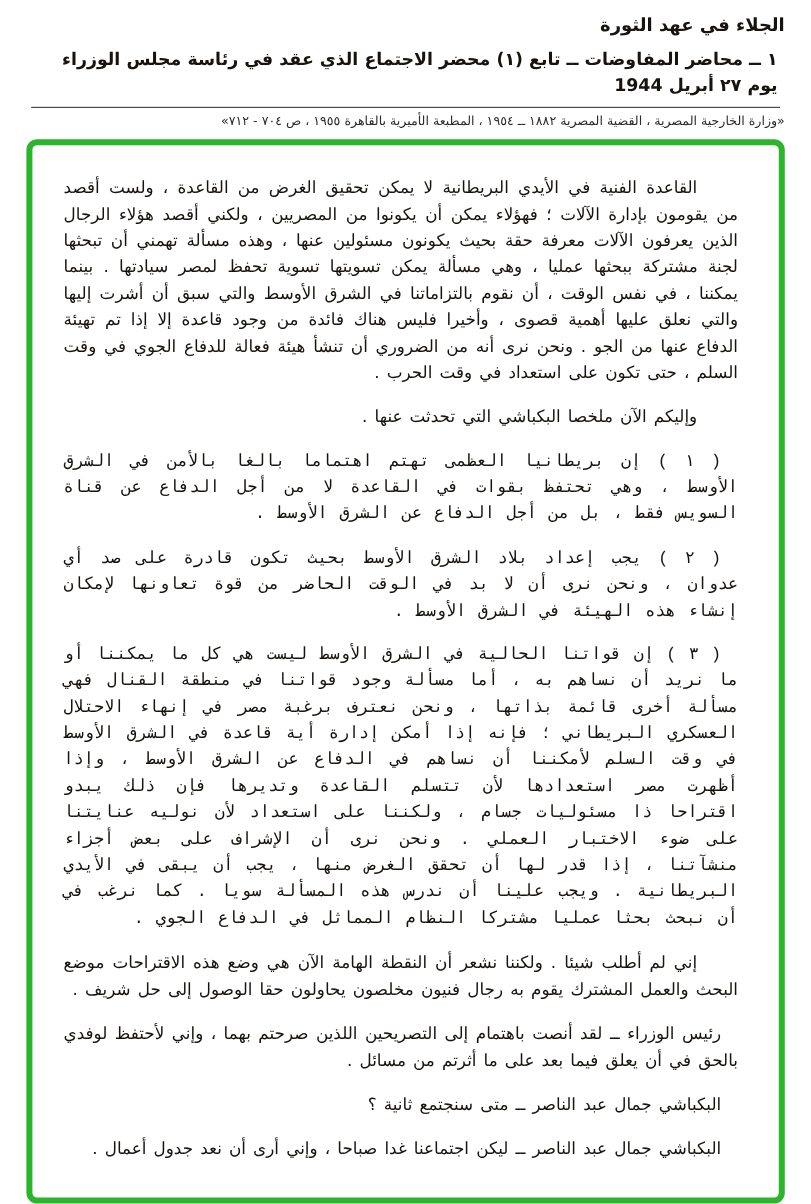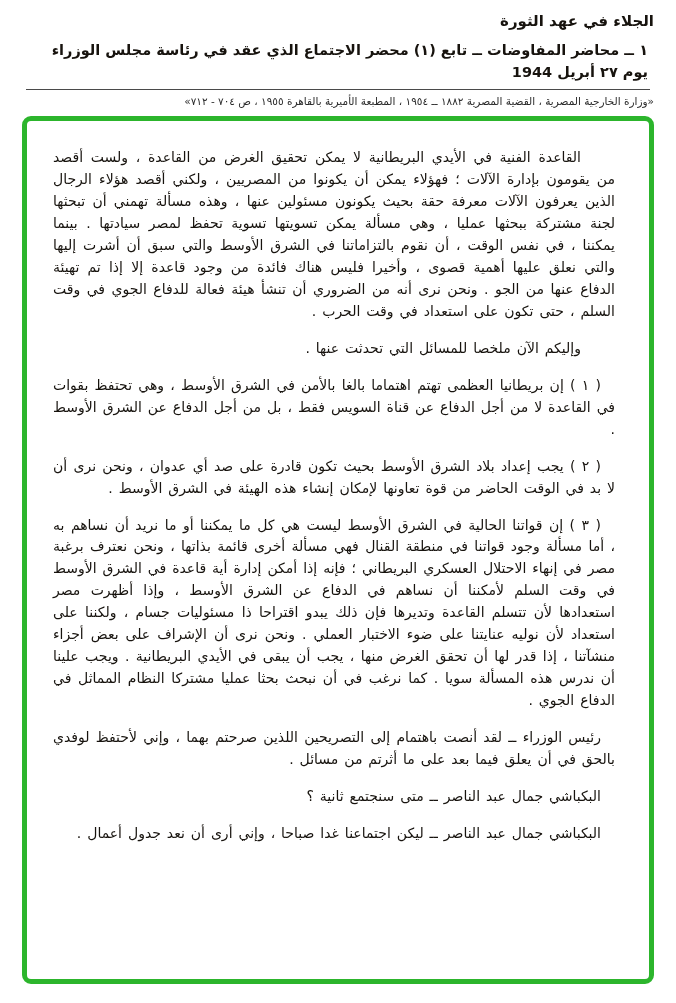--- a/index.html
+++ b/index.html
@@ -49,41 +49,42 @@
 
   .para {
     font-size: 14px;
     line-height: 1.57;
     text-align: justify;
     text-align-last: right;
     text-indent: 34px;
     margin-bottom: 15px;
     word-spacing: 1.5px;
   }
-  .para.small-indent { text-indent: 14px; }
+  .para.small-indent { text-indent: 14px; font-family: Liberation Mono, monospace; }
   .para.dialog { text-indent: 14px; }
   .para.short-line { text-indent: 14px; text-align: right; }
   .para:last-child { margin-bottom: 12px; }
 </style>
 </head>
 <body>
 
 <div class="page">
 
   <header class="hdr">
     <div class="hdr-title">الجلاء في عهد الثورة</div>
     <div class="hdr-heading">١ ــ محاضر المفاوضات ــ تابع (١) محضر الاجتماع الذي عقد في رئاسة مجلس الوزراء يوم ٢٧ أبريل 1944</div>
     <hr class="hdr-rule">
     <div class="hdr-citation">«وزارة الخارجية المصرية ، القضية المصرية ١٨٨٢ ــ ١٩٥٤ ، المطبعة الأميرية بالقاهرة ١٩٥٥ ، ص ٧٠٤ - ٧١٢»</div>
   </header>
 
   <div class="frame" style="border-color: rgb(44, 181, 44);">
     <p class="para">القاعدة الفنية في الأيدي البريطانية لا يمكن تحقيق الغرض من القاعدة ، ولست أقصد من يقومون بإدارة الآلات ؛ فهؤلاء يمكن أن يكونوا من المصريين ، ولكني أقصد هؤلاء الرجال الذين يعرفون الآلات معرفة حقة بحيث يكونون مسئولين عنها ، وهذه مسألة تهمني أن تبحثها لجنة مشتركة ببحثها عمليا ، وهي مسألة يمكن تسويتها تسوية تحفظ لمصر سيادتها . بينما يمكننا ، في نفس الوقت ، أن نقوم بالتزاماتنا في الشرق الأوسط والتي سبق أن أشرت إليها والتي نعلق عليها أهمية قصوى ، وأخيرا فليس هناك فائدة من وجود قاعدة إلا إذا تم تهيئة الدفاع عنها من الجو . ونحن نرى أنه من الضروري أن تنشأ هيئة فعالة للدفاع الجوي في وقت السلم ، حتى تكون على استعداد في وقت الحرب .</p>
-    <p class="para">وإليكم الآن ملخصا للمسائل التي تحدثت عنها .</p>
+    <p class="para">وإليكم الآن ملخصا البكباشي التي تحدثت عنها .</p>
     <p class="para small-indent">( ١ ) إن بريطانيا العظمى تهتم اهتماما بالغا بالأمن في الشرق الأوسط ، وهي تحتفظ بقوات في القاعدة لا من أجل الدفاع عن قناة السويس فقط ، بل من أجل الدفاع عن الشرق الأوسط .</p>
     <p class="para small-indent">( ٢ ) يجب إعداد بلاد الشرق الأوسط بحيث تكون قادرة على صد أي عدوان ، ونحن نرى أن لا بد في الوقت الحاضر من قوة تعاونها لإمكان إنشاء هذه الهيئة في الشرق الأوسط .</p>
     <p class="para small-indent">( ٣ ) إن قواتنا الحالية في الشرق الأوسط ليست هي كل ما يمكننا أو ما نريد أن نساهم به ، أما مسألة وجود قواتنا في منطقة القنال فهي مسألة أخرى قائمة بذاتها ، ونحن نعترف برغبة مصر في إنهاء الاحتلال العسكري البريطاني ؛ فإنه إذا أمكن إدارة أية قاعدة في الشرق الأوسط في وقت السلم لأمكننا أن نساهم في الدفاع عن الشرق الأوسط ، وإذا أظهرت مصر استعدادها لأن تتسلم القاعدة وتديرها فإن ذلك يبدو اقتراحا ذا مسئوليات جسام ، ولكننا على استعداد لأن نوليه عنايتنا على ضوء الاختبار العملي . ونحن نرى أن الإشراف على بعض أجزاء منشآتنا ، إذا قدر لها أن تحقق الغرض منها ، يجب أن يبقى في الأيدي البريطانية . ويجب علينا أن ندرس هذه المسألة سويا . كما نرغب في أن نبحث بحثا عمليا مشتركا النظام المماثل في الدفاع الجوي .</p>
+    <p class="para">إني لم أطلب شيئا . ولكننا نشعر أن النقطة الهامة الآن هي وضع هذه الاقتراحات موضع البحث والعمل المشترك يقوم به رجال فنيون مخلصون يحاولون حقا الوصول إلى حل شريف .</p>
     <p class="para dialog">رئيس الوزراء ــ لقد أنصت باهتمام إلى التصريحين اللذين صرحتم بهما ، وإني لأحتفظ لوفدي بالحق في أن يعلق فيما بعد على ما أثرتم من مسائل .</p>
     <p class="para short-line">البكباشي جمال عبد الناصر ــ متى سنجتمع ثانية ؟</p>
     <p class="para dialog">البكباشي جمال عبد الناصر ــ ليكن اجتماعنا غدا صباحا ، وإني أرى أن نعد جدول أعمال .</p>
   </div>
 
 </div>
 
 </body></html>

